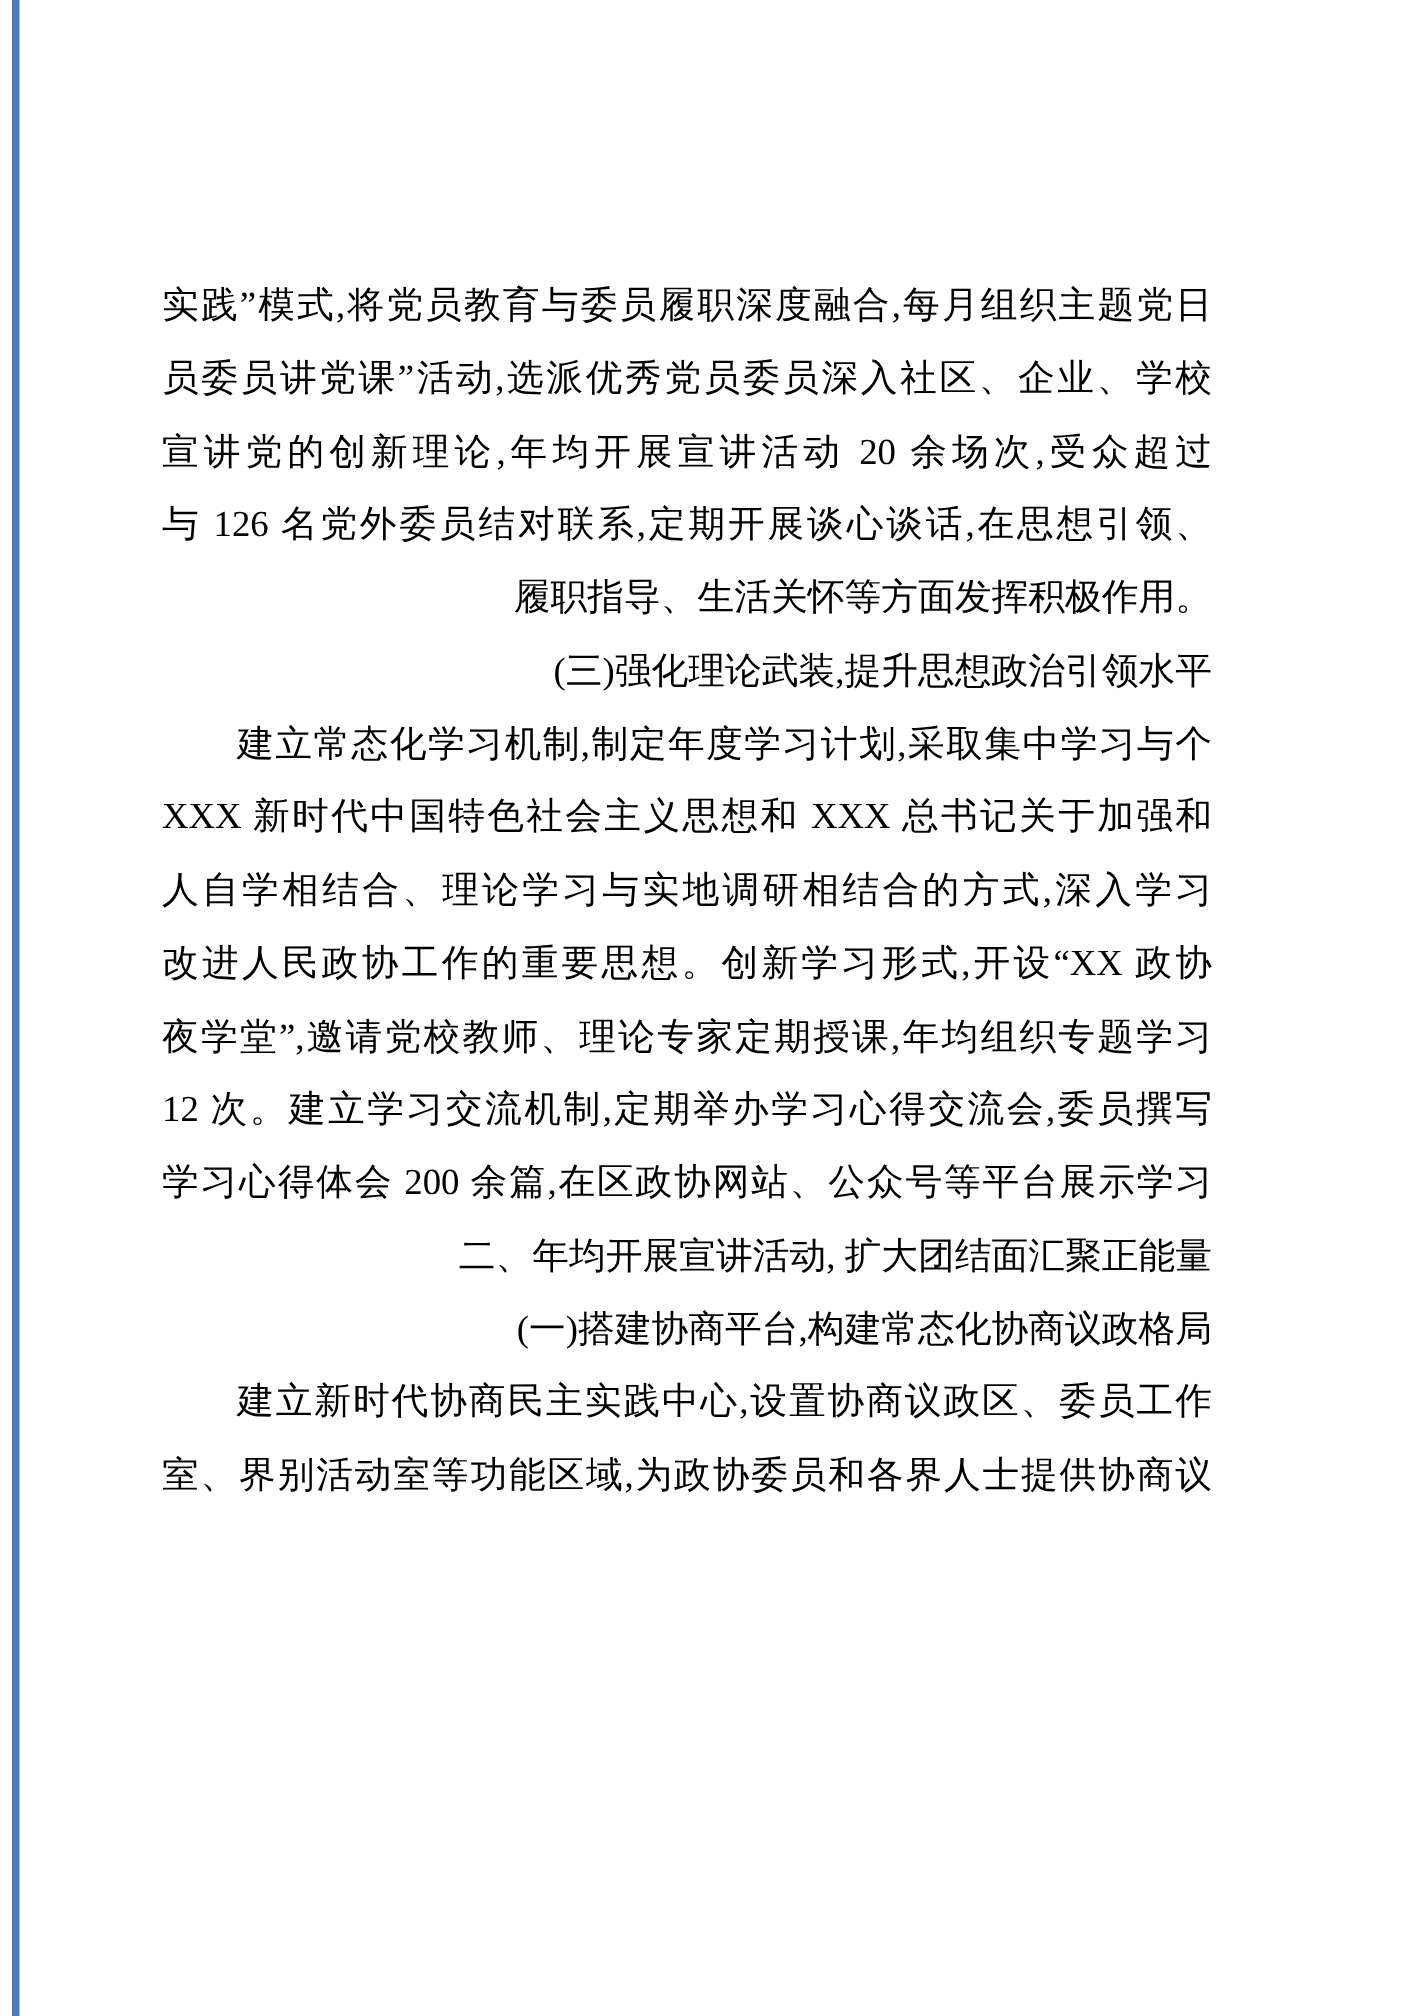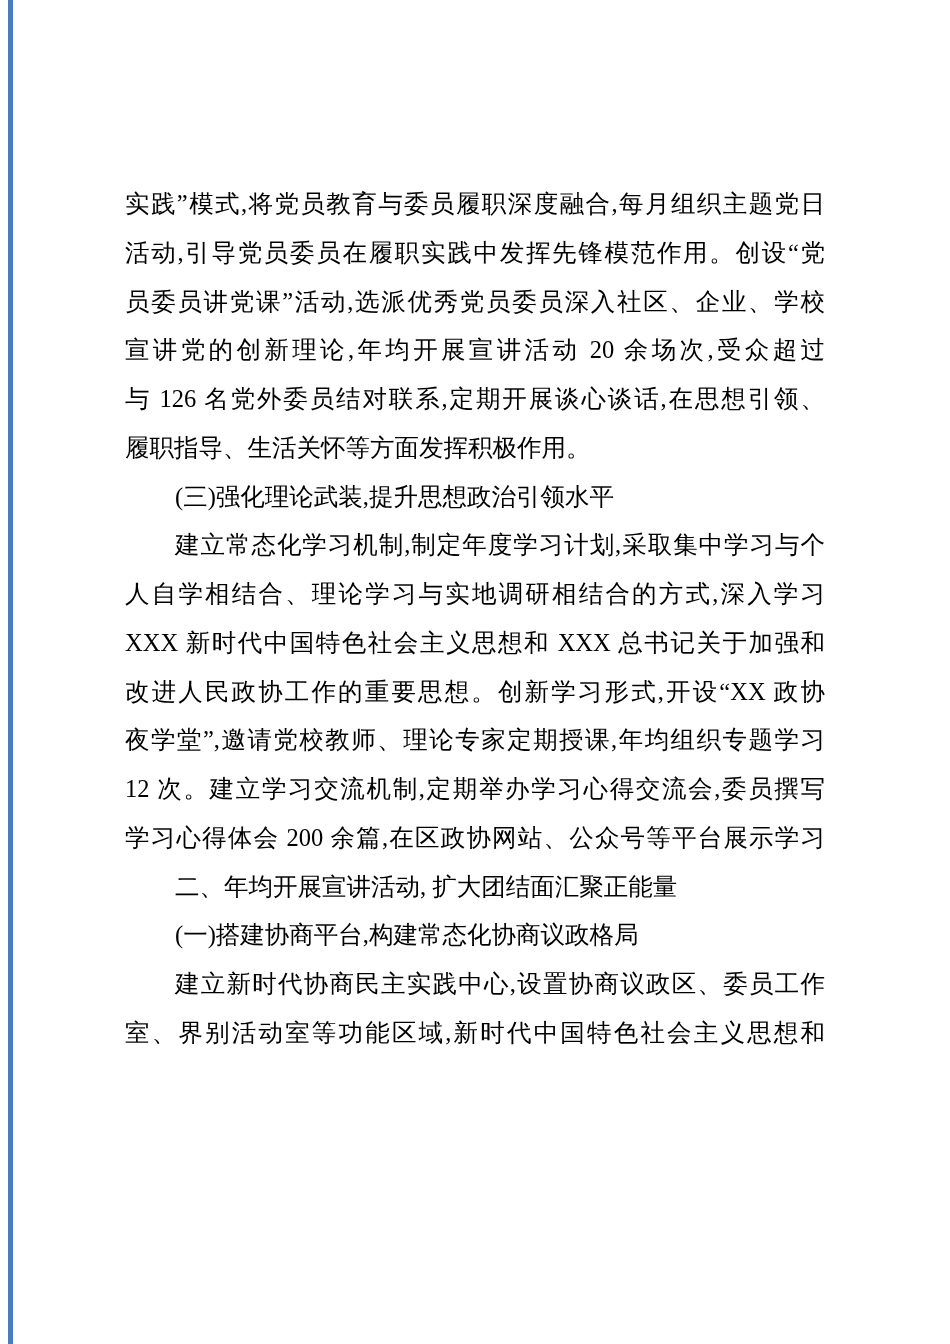--- a/index.html
+++ b/index.html
@@ -22,60 +22,59 @@
   .edge-line {
     position: absolute;
     left: 8px;
     top: 0;
     width: 5px;
     height: 1344px;
     background: #4a7dbd;
   }
   .doc-body {
     position: absolute;
-    left: 125px;
+    left: 108px;
     top: 180px;
     width: 700px;
     color: #000000;
     font-size: 24.5px;
     line-height: 48.75px;
   }
   .doc-line {
     height: 48.75px;
-    text-align: left;
+    text-align: right;
     white-space: normal;
     overflow: visible;
   }
   .doc-line.fill {
     text-align: justify;
     text-align-last: justify;
   }
   .doc-line.indent {
     text-indent: 50px;
   }
 </style>
 </head>
 <body>
 
 <div class="page">
   <div class="edge-line"></div>
 
   <div class="doc-body">
     <div class="doc-line fill">实践”模式,将党员教育与委员履职深度融合,每月组织主题党日</div>
-    <div class="doc-line fill">活动,引导党员委员在履职实践中发挥先锋模范作用。创设“党</div>
     <div class="doc-line fill">员委员讲党课”活动,选派优秀党员委员深入社区、企业、学校</div>
     <div class="doc-line fill">宣讲党的创新理论,年均开展宣讲活动 20 余场次,受众超过</div>
     <div class="doc-line fill">与 126 名党外委员结对联系,定期开展谈心谈话,在思想引领、</div>
     <div class="doc-line">履职指导、生活关怀等方面发挥积极作用。</div>
     <div class="doc-line indent">(三)强化理论武装,提升思想政治引领水平</div>
     <div class="doc-line indent fill">建立常态化学习机制,制定年度学习计划,采取集中学习与个</div>
+    <div class="doc-line fill">XXX 新时代中国特色社会主义思想和 XXX 总书记关于加强和</div>
     <div class="doc-line fill">人自学相结合、理论学习与实地调研相结合的方式,深入学习</div>
-    <div class="doc-line fill">XXX 新时代中国特色社会主义思想和 XXX 总书记关于加强和</div>
     <div class="doc-line fill">改进人民政协工作的重要思想。创新学习形式,开设“XX 政协</div>
     <div class="doc-line fill">夜学堂”,邀请党校教师、理论专家定期授课,年均组织专题学习</div>
     <div class="doc-line fill">12 次。建立学习交流机制,定期举办学习心得交流会,委员撰写</div>
     <div class="doc-line fill">学习心得体会 200 余篇,在区政协网站、公众号等平台展示学习</div>
     <div class="doc-line indent">二、年均开展宣讲活动, 扩大团结面汇聚正能量</div>
     <div class="doc-line indent">(一)搭建协商平台,构建常态化协商议政格局</div>
     <div class="doc-line indent fill">建立新时代协商民主实践中心,设置协商议政区、委员工作</div>
-    <div class="doc-line fill">室、界别活动室等功能区域,新时代中国特色社会主义思想和</div>
+    <div class="doc-line fill">室、界别活动室等功能区域,为政协委员和各界人士提供协商议</div>
   </div>
 </div>
 
 </body></html>

